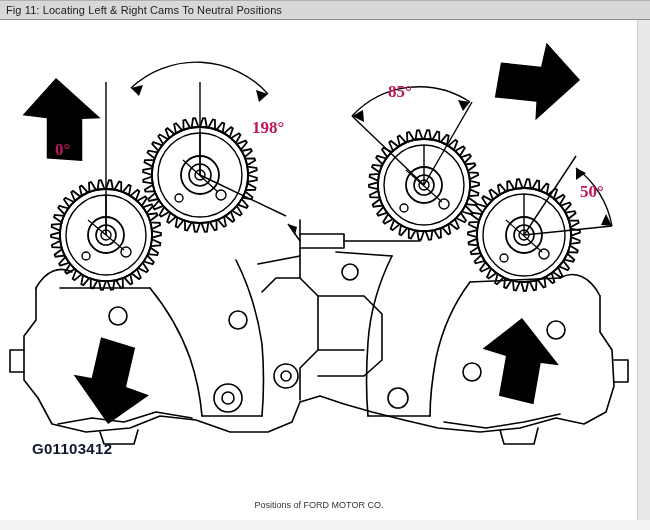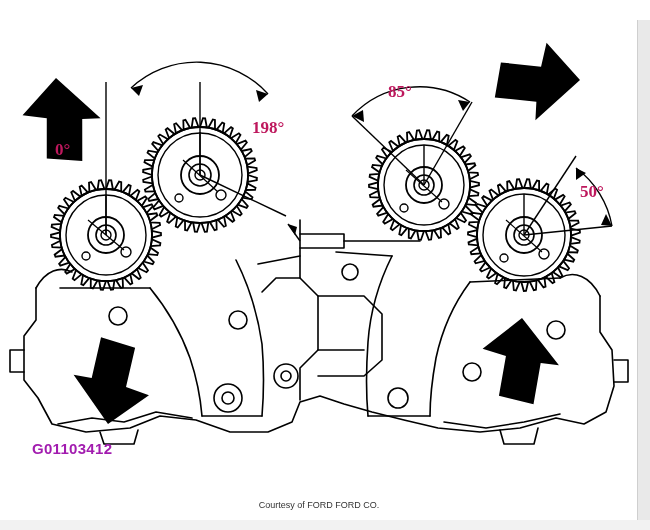--- a/index.html
+++ b/index.html
@@ -71,21 +71,21 @@
     position: absolute;
     left: 0;
     top: 0;
   }
   #figure-code {
     position: absolute;
     left: 32px;
     top: 420px;
     font-size: 15px;
     font-weight: bold;
-    color: #a21caf;
+    color: #0f172a;
     font-family: "Liberation Sans", sans-serif;
     letter-spacing: 0.3px;
   }
   #courtesy {
     position: absolute;
     left: 0;
     top: 480px;
     width: 638px;
     text-align: center;
     font-size: 9px;
@@ -97,20 +97,23 @@
     font-weight: bold;
     color: #be185d;
     font-family: "Liberation Serif", serif;
   }
 </style>
 </head>
 <body>
 
 <div id="page">
 
+  <div id="title-bar">
+    <span class="caption">Fig 11: Locating Left &amp; Right Cams To Neutral Positions</span>
+  </div>
 
   <div id="right-gutter"></div>
   <div id="bottom-gutter"></div>
 
   <div id="figure-area">
 
     <svg id="figure-svg" width="638" height="500" viewBox="0 0 638 500">
       <defs>
         <g id="arrowShape">
           <polygon points="0,0 62,0 48,14 78,46 50,70 22,38 0,52" fill="#000"></polygon>
@@ -275,15 +278,15 @@
         </g>
       </g>
     </svg>
 
     <div class="ang-label" style="left:55px; top:120px;">0°</div>
     <div class="ang-label" style="left:252px; top:98px;">198°</div>
     <div class="ang-label" style="left:388px; top:62px;">85°</div>
     <div class="ang-label" style="left:580px; top:162px;text-align:right;">50°</div>
 
     <div id="figure-code">G01103412</div>
-    <div id="courtesy">Courtesy of FORD FORD CO.</div>
+    <div id="courtesy">Positions of FORD MOTOR CO.</div>
   </div>
 </div>
 
 </body></html>

